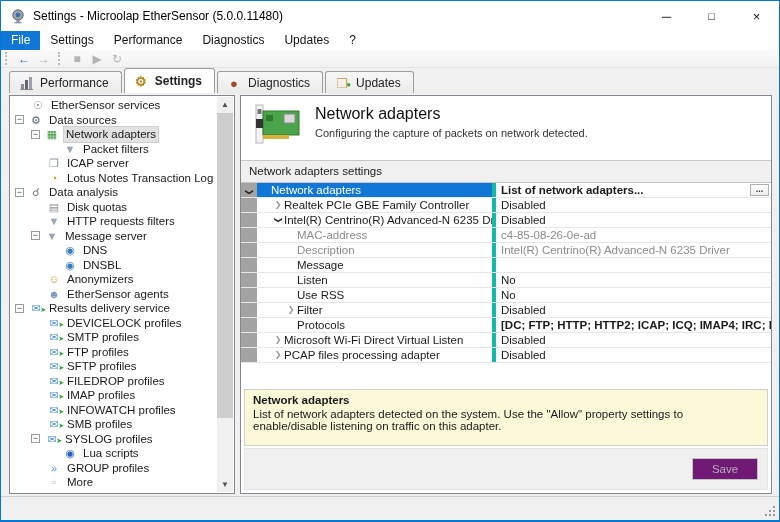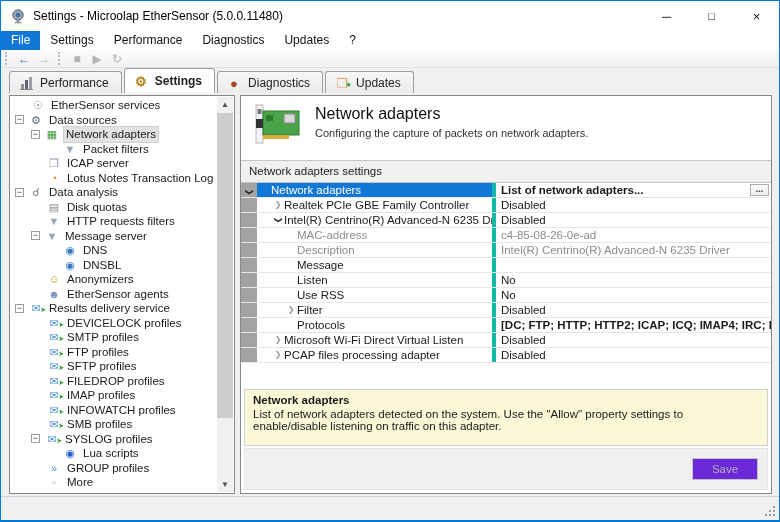--- a/index.html
+++ b/index.html
@@ -74,21 +74,21 @@
   .grow.sel .gname { background:#1177d7; color:#fff; }
   .grow.sel .gvalue { font-weight:bold; }
   .grow.ro .gname, .grow.ro .gvalue { color:#8c8c8c; }
   .gvalue.bold { font-weight:bold; }
   .dotbtn { margin-left:auto; margin-right:2px; width:19px; height:12px; border:1px solid #b0b0b0; background:linear-gradient(#fdfdfd,#ededed); font-size:9px; line-height:8px; text-align:center; color:#333; flex-shrink:0; }
 
   
   .descbox { margin:3px 3px 0 3px; height:57px; background:#fbf8d8; border:1px solid #cfcfcf; padding:4px 8px; font-size:11.5px; color:#1a1a1a; flex-shrink:0; overflow:hidden; }
   .desc-title { font-weight:bold; margin-bottom:2px; }
   .btnbar { height:42px; background:#f0f0f0; margin:2px 3px 3px 3px; position:relative; border:1px solid #e4e4e4; flex-shrink:0; }
-  .savebtn { position:absolute; right:9px; top:9px; width:66px; height:22px; background:#6d28d9; border:1px solid #c3c3c3; color:#b2b2b2; font-size:11.5px; text-align:center; line-height:20px; }
+  .savebtn { position:absolute; right:9px; top:9px; width:66px; height:22px; background:#701a75; border:1px solid #c3c3c3; color:#b2b2b2; font-size:11.5px; text-align:center; line-height:20px; }
 
   
   .statusbar { height:24px; background:#f0f0f0; border-top:1px solid #d0d0d0; position:relative; flex-shrink:0; }
   .grip { position:absolute; right:4px; bottom:4px; width:12px; height:12px; }
   .grip::before { content:""; position:absolute; width:2px; height:2px; background:transparent;
     box-shadow: 10px 10px #9a9a9a, 6px 10px #9a9a9a, 2px 10px #9a9a9a, 10px 6px #9a9a9a, 6px 6px #9a9a9a, 10px 2px #9a9a9a; }
 </style>
 </head>
 <body>
 
@@ -292,21 +292,21 @@
         <svg class="rp-icon" width="48" height="42" viewBox="0 0 48 42">
           <rect x="2" y="2" width="7" height="38" fill="#f2f2f2" stroke="#b8b8b8"></rect>
           <rect x="3.5" y="6" width="4" height="5" fill="#777"></rect>
           <rect x="9" y="8" width="36" height="24" fill="#4aa54a" stroke="#2e7a2e"></rect>
           <rect x="12" y="12" width="7" height="6" fill="#2e7a2e"></rect>
           <rect x="30" y="11" width="11" height="9" fill="#d9d9d9" stroke="#888"></rect>
           <rect x="9" y="32" width="26" height="4" fill="#d9b03a"></rect>
           <rect x="2" y="16" width="7" height="9" fill="#333"></rect>
         </svg>
         <div class="rp-title">Network adapters</div>
-        <div class="rp-sub">Configuring the capture of packets on network adapters.</div>
+        <div class="rp-sub">Configuring the capture of packets on network detected.</div>
       </div>
       <div class="groupbar">Network adapters settings</div>
       <div class="grid" id="grid">
           <div class="grow sel">
             <div class="ggutter"><span class="gchev">❯</span></div>
             <div class="gname" style="padding-left: 14px;">
               <span>Network adapters</span>
             </div>
             <div class="gvalue bold">
               <span>List of network adapters...</span>

